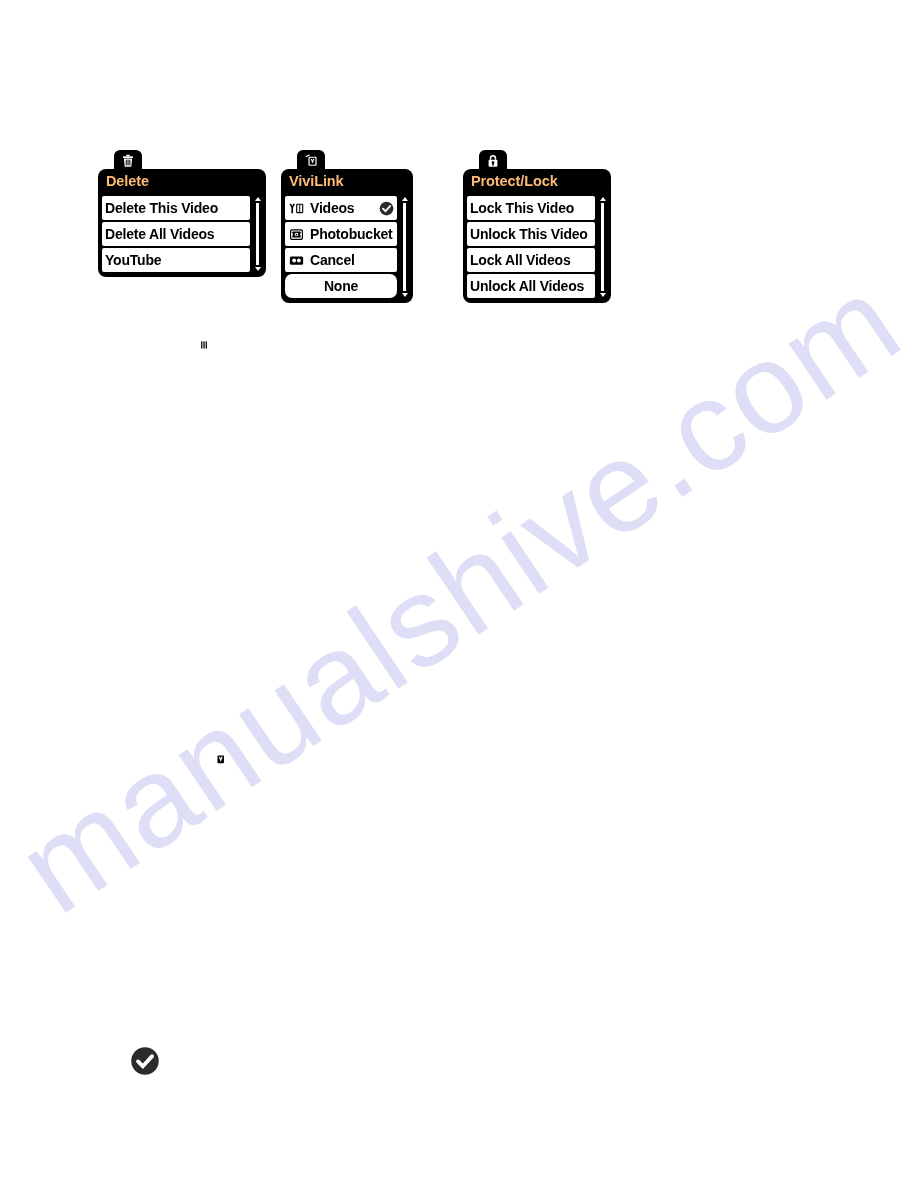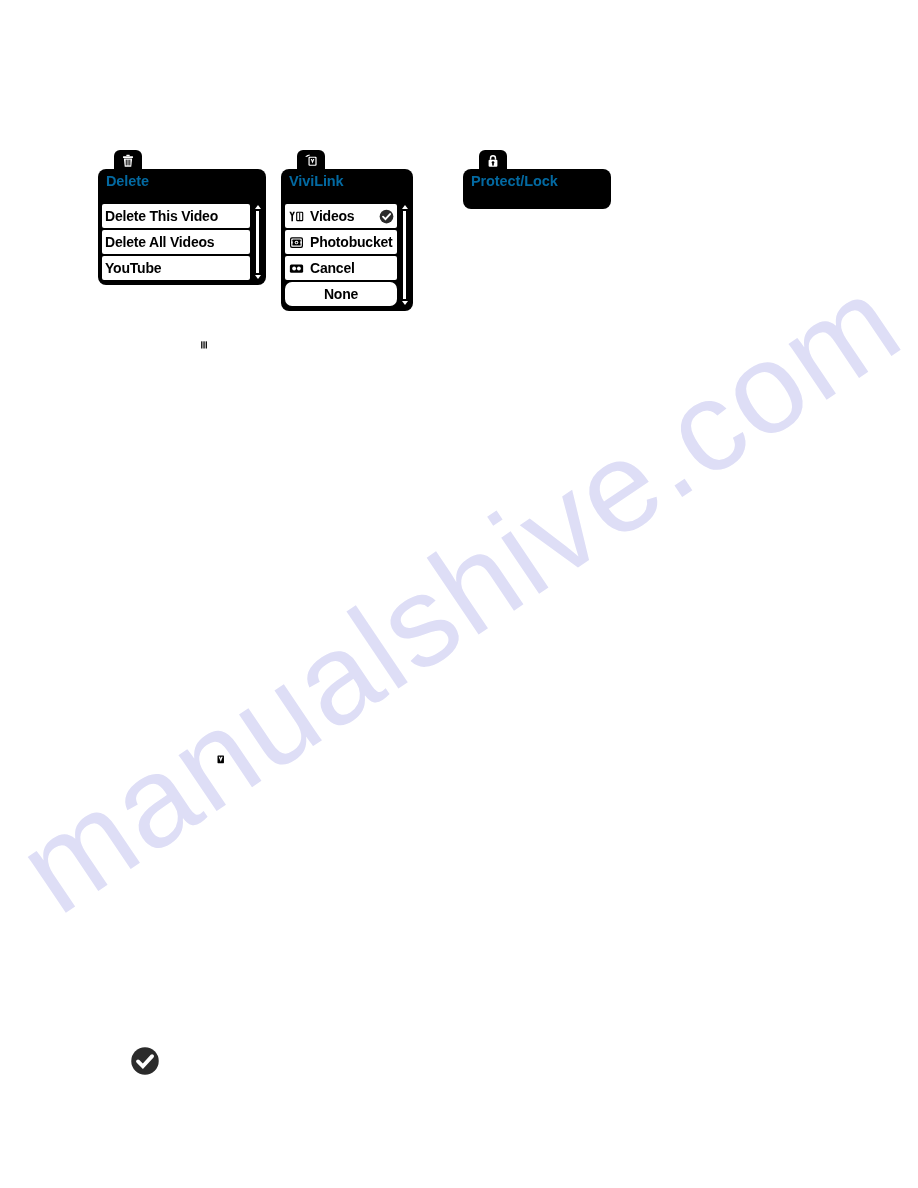--- a/index.html
+++ b/index.html
@@ -80,25 +80,25 @@
     top: 19px;
     left: 0;
     background: #000000;
     border-radius: 8px;
     padding: 3px 4px 5px 4px;
     box-sizing: border-box;
     z-index: 2;
   }
 
   .menu-title {
-    color: #0369a1;
+    color: #fdba74;
     font-size: 14.5px;
     font-weight: 700;
     line-height: 17px;
-    padding: 1px 0 14px 4px;
+    padding: 1px 0 6px 4px;
     letter-spacing: -0.1px;
     white-space: nowrap;
   }
 
   .menu-rows-wrap {
     display: flex;
     align-items: stretch;
   }
   .menu-rows {
     flex: 1 1 auto;
@@ -297,20 +297,41 @@
           <svg width="16" height="16" viewBox="0 0 24 24">
             <path d="M8.3 10.2 V7.9 a3.7 3.7 0 0 1 7.4 0 V10.2" fill="none" stroke="#fff" stroke-width="2.2"></path>
             <rect x="5.4" y="10" width="13.2" height="10.6" fill="#fff" rx="1.6"></rect>
             <circle cx="12" cy="14.2" r="2" fill="#000"></circle>
             <path d="M11.1 14.6 h1.8 l0.5 4.2 h-2.8 z" fill="#000"></path>
           </svg>
         </span>
       </div>
       <div class="menu-body" style="width: 148px;">
         <div class="menu-title">Protect/Lock</div>
+        <div class="menu-rows-wrap">
+          <div class="menu-rows">
+            <div class="menu-row">
+              <span class="row-label">Lock This Video</span>
+            </div>
+            <div class="menu-row">
+              <span class="row-label">Unlock This Video</span>
+            </div>
+            <div class="menu-row">
+              <span class="row-label">Lock All Videos</span>
+            </div>
+            <div class="menu-row">
+              <span class="row-label">Unlock All Videos</span>
+            </div>
+          </div>
+          <div class="menu-scroll">
+            <div class="sb-arrow up"></div>
+            <div class="sb-bar"></div>
+            <div class="sb-arrow down"></div>
+          </div>
+        </div>
       </div>
     </div>
   </div>
 
 <div id="inline-icons-layer">
     <div class="inline-icon" style="left: 194px; top: 333px;">
       <svg width="20" height="20" viewBox="0 0 24 24">
         <rect x="4.5" y="5" width="15" height="2.4" fill="#fff" rx="0.5"></rect>
         <rect x="9.5" y="2.6" width="5" height="2" fill="#fff" rx="0.5"></rect>
         <path d="M5.8 8.2 h12.4 l-1.3 12.6 h-9.8 z" fill="#fff"></path>

